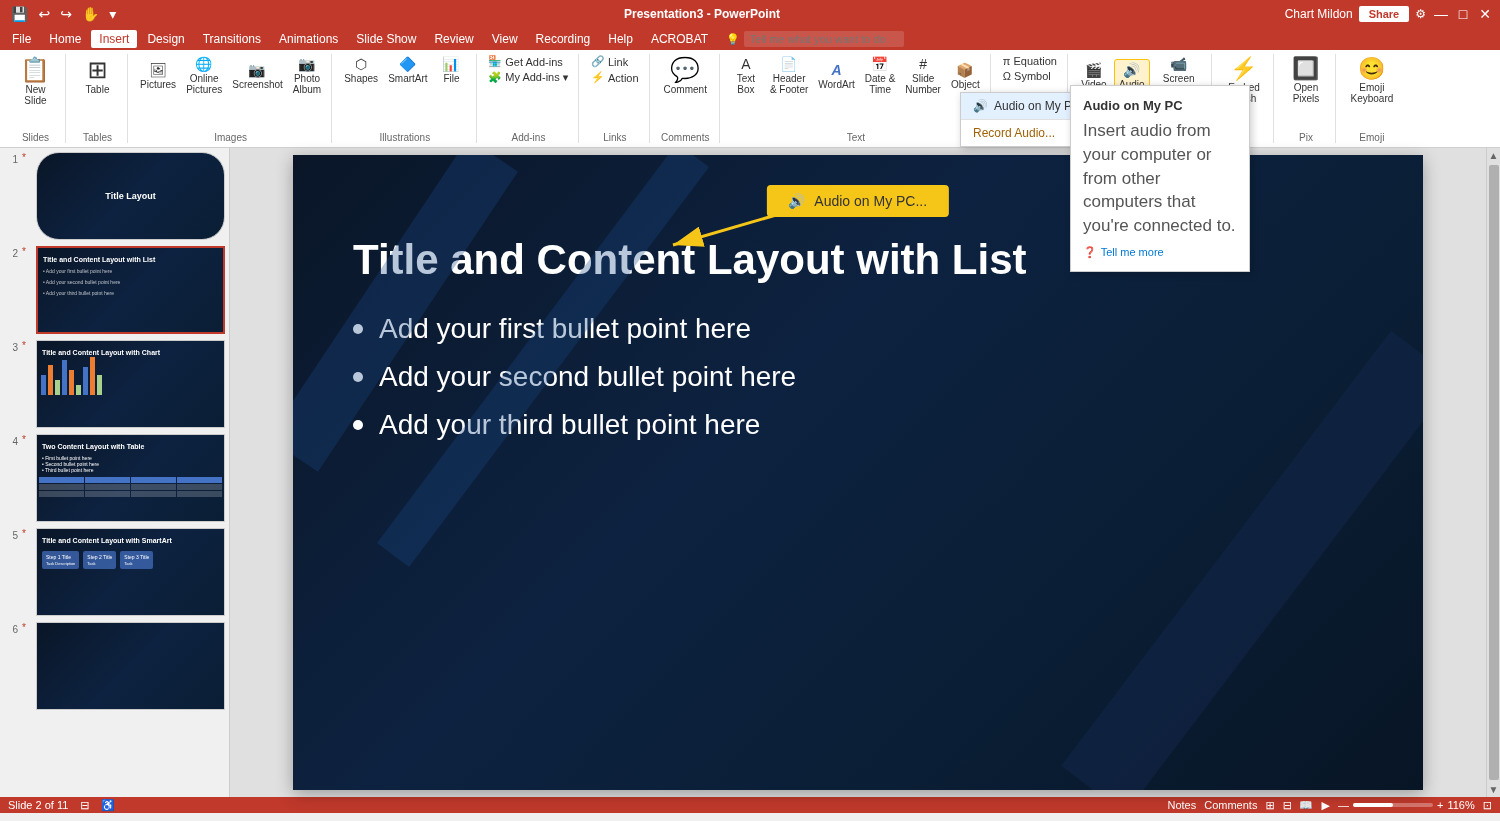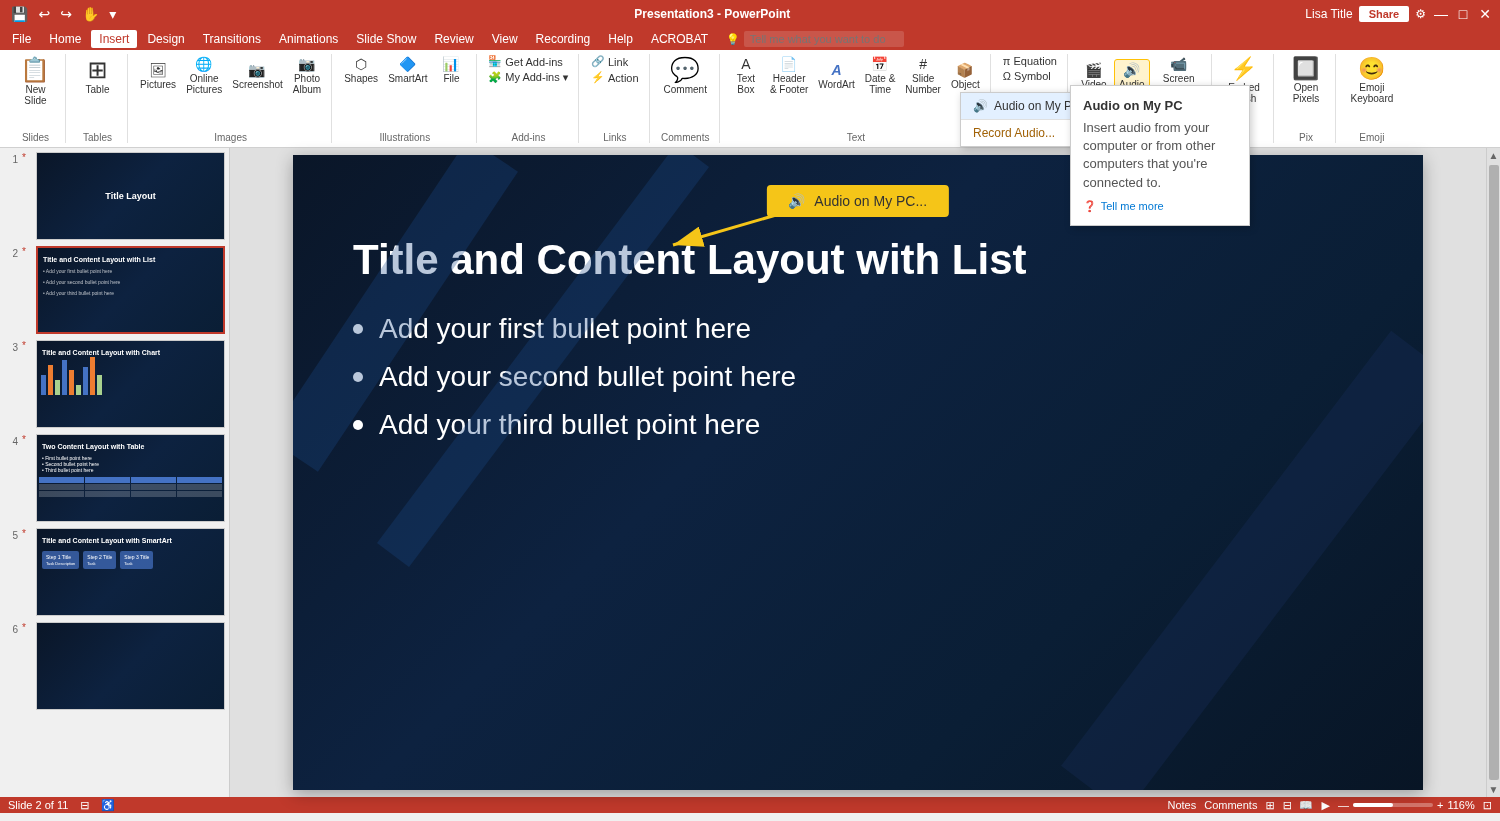--- a/index.html
+++ b/index.html
@@ -140,21 +140,21 @@
     .slide-img {
       flex: 1;
       background: linear-gradient(135deg, #0a1628 0%, #0d2240 50%, #0a1e35 100%);
       border: 1px solid #ccc;
       position: relative;
       overflow: hidden;
     }
     .slide-thumb.selected .slide-img {
       border: 2px solid #c0392b;
     }
-    .slide-img-1 { height: 88px; }
+    .slide-img-1 { height: 88px; border-radius: 23px; }
     .slide-img-2 { height: 88px; }
     .slide-img-3 { height: 88px; }
     .slide-img-4 { height: 88px; }
     .slide-img-5 { height: 88px; }
     .slide-img-6 { height: 88px; }
 
     .slide-title-text {
       color: white;
       font-size: 7px;
       font-weight: bold;
@@ -284,21 +284,21 @@
       font-size: 11px;
     }
     .tooltip-title {
       font-size: 13px;
       font-weight: bold;
       color: #333;
       margin-bottom: 6px;
     }
     .tooltip-body {
       color: #555;
-      font-size: 13px;
+      font-size: 17px;
       line-height: 1.4;
       margin-bottom: 8px;
     }
     .tooltip-link {
       color: #0078d4;
       font-size: 11px;
       cursor: pointer;
       display: flex;
       align-items: center;
       gap: 4px;
@@ -411,21 +411,21 @@
       <span class="qat-btn">↪</span>
       <span class="qat-btn">✋</span>
       <span class="qat-btn">▾</span>
     </div>
   </div>
   <div class="title-bar-center">
     <span>Presentation3 - PowerPoint</span>
   </div>
   <div class="title-bar-right">
     <div class="user-area">
-      <span>Lisa Title</span>
+      <span>Chart Mildon</span>
       <span class="share-btn">Share</span>
       <span>⚙</span>
     </div>
     <span class="window-btn">—</span>
     <span class="window-btn">□</span>
     <span class="window-btn">✕</span>
   </div>
 </div>
 
 <div class="menu-bar">

